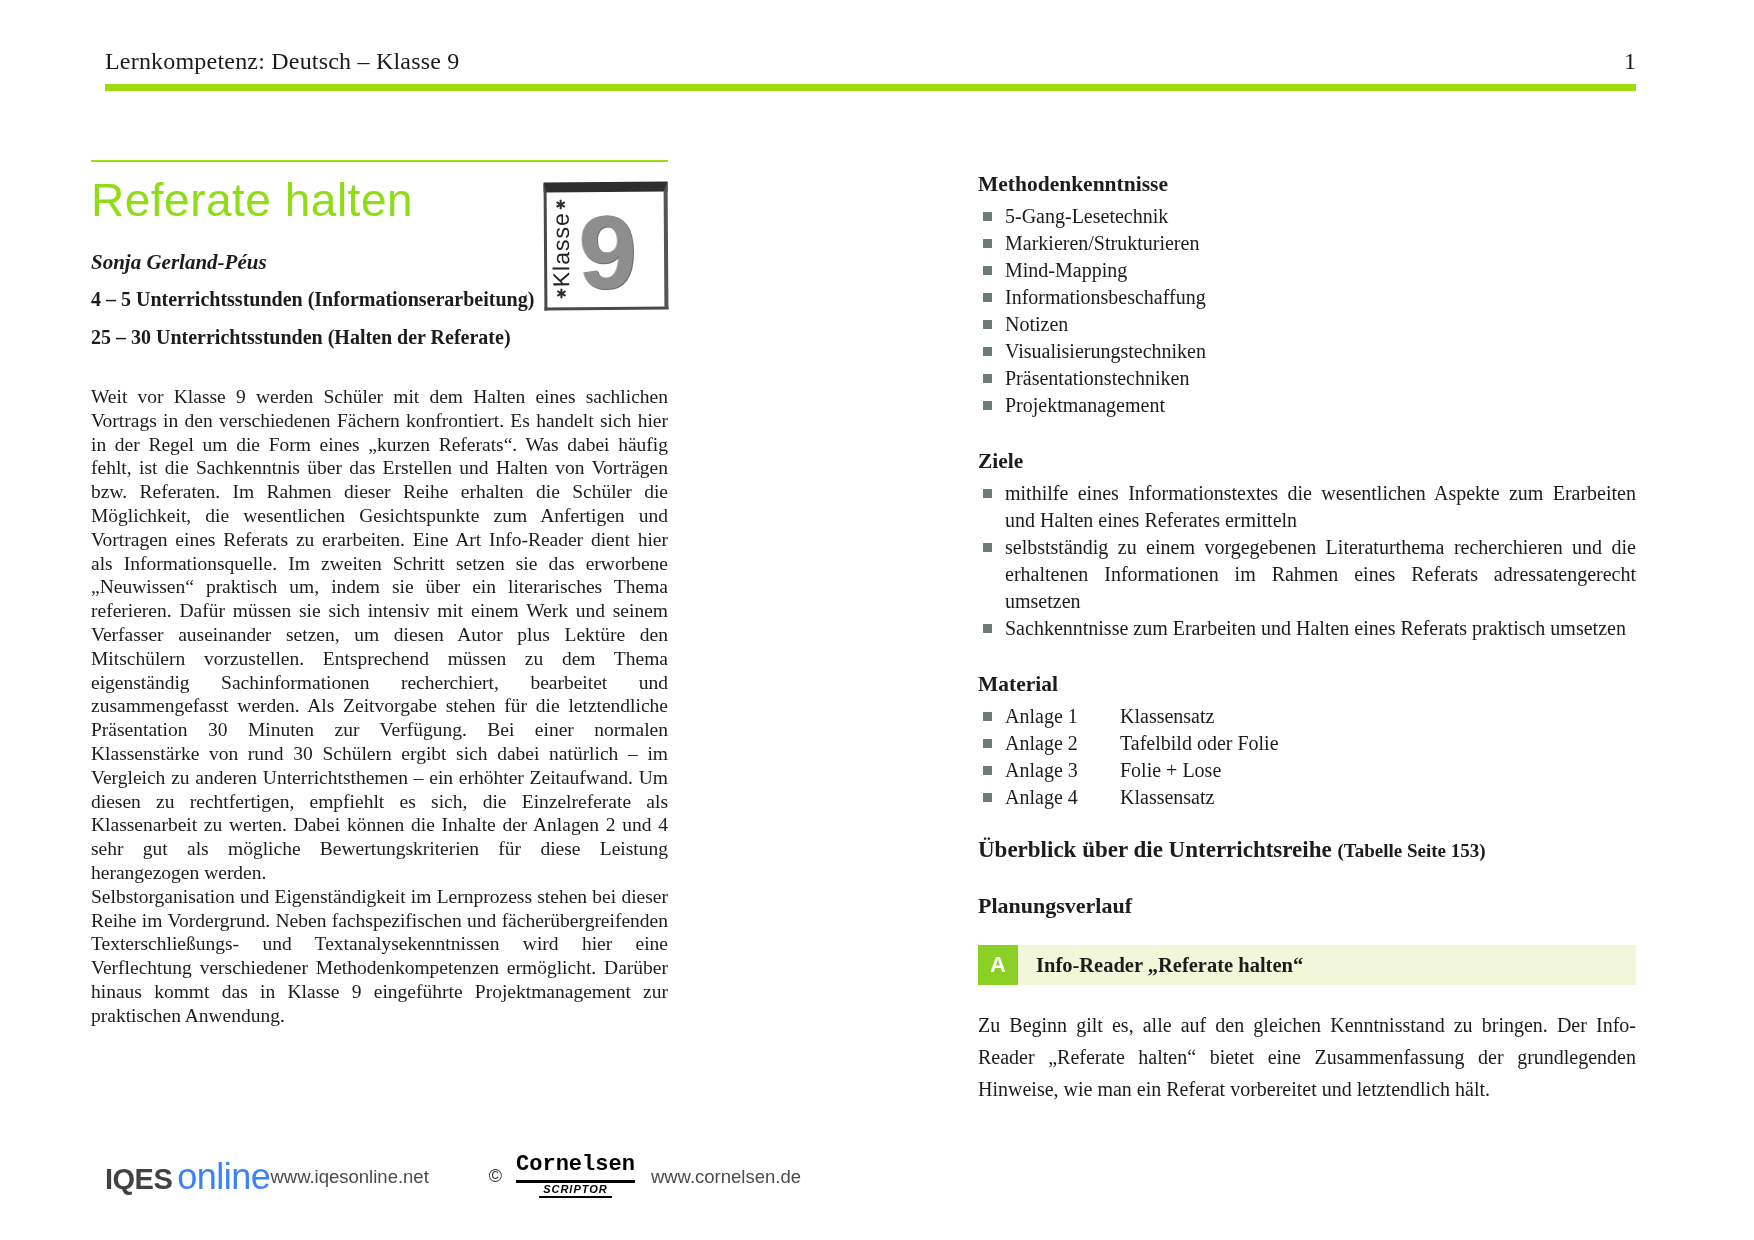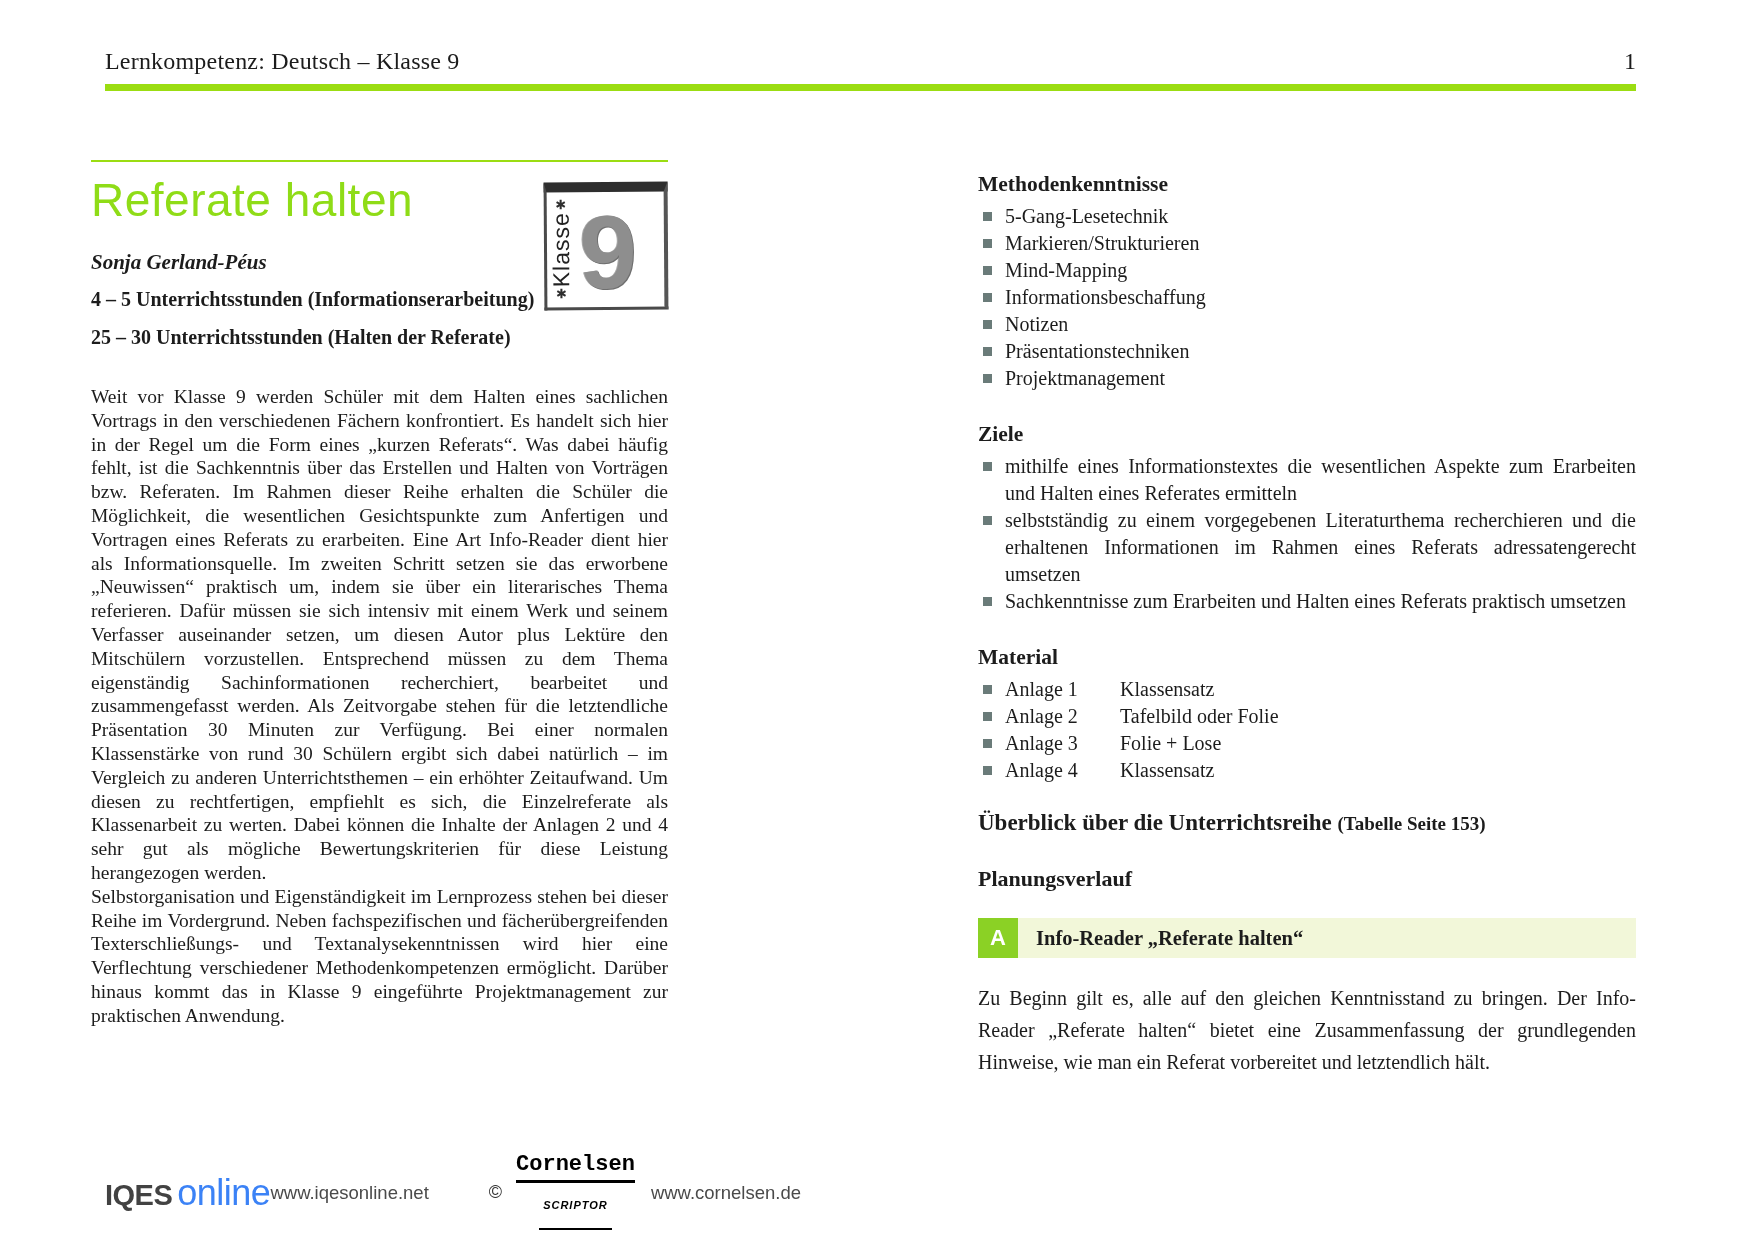--- a/index.html
+++ b/index.html
@@ -164,21 +164,21 @@
   }
   .cornelsen-name{
     font-family:Liberation Mono, monospace;
     font-weight:bold;font-size:22px;line-height:20px;color:#000;
     border-bottom:3px solid #000;
     padding-bottom:5px;
   }
   .cornelsen-sub{
     font-style:italic;font-weight:bold;font-size:11px;letter-spacing:1px;
     color:#000;border-bottom:2px solid #000;line-height:13px;
-    padding:16px 4px;
+    padding:0 4px;
   }
   .url-cornelsen{margin-left:16px;}
 </style>
 </head>
 <body>
 
 <div class="page">
 
   <div class="header-title">Lernkompetenz: Deutsch – Klasse 9</div>
   <div class="page-number">1</div>
@@ -221,20 +221,24 @@
           <span class="bullet"></span>
           <span class="li-text">Mind-Mapping</span>
         </li>
       <li>
           <span class="bullet"></span>
           <span class="li-text">Informationsbeschaffung</span>
         </li>
       <li>
           <span class="bullet"></span>
           <span class="li-text">Notizen</span>
+        </li>
+      <li>
+          <span class="bullet"></span>
+          <span class="li-text">Visualisierungstechniken</span>
         </li>
       <li>
           <span class="bullet"></span>
           <span class="li-text">Präsentationstechniken</span>
         </li>
       <li>
           <span class="bullet"></span>
           <span class="li-text">Projektmanagement</span>
         </li>
     </ul>

